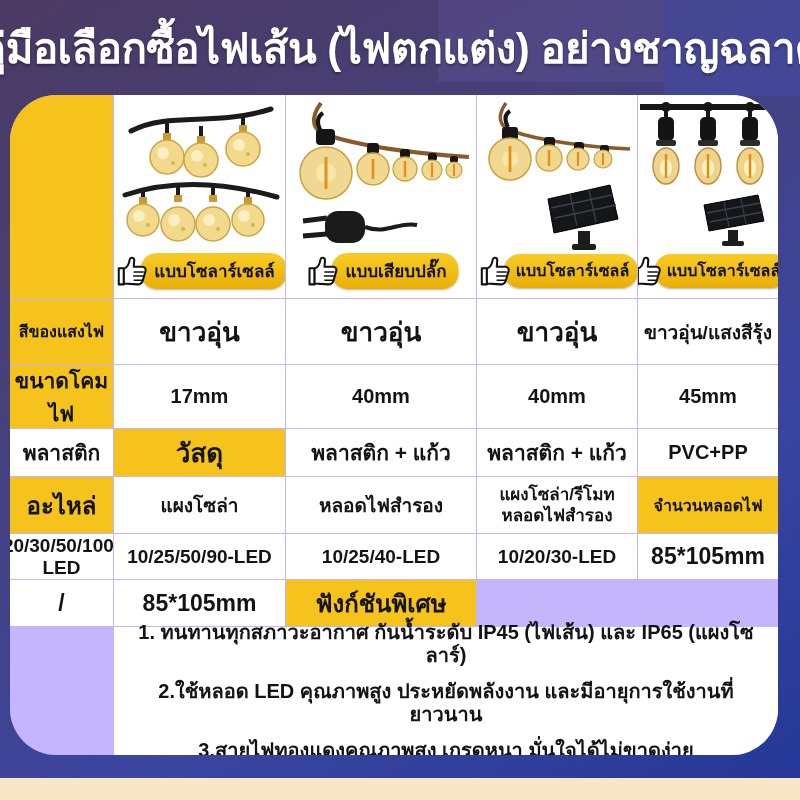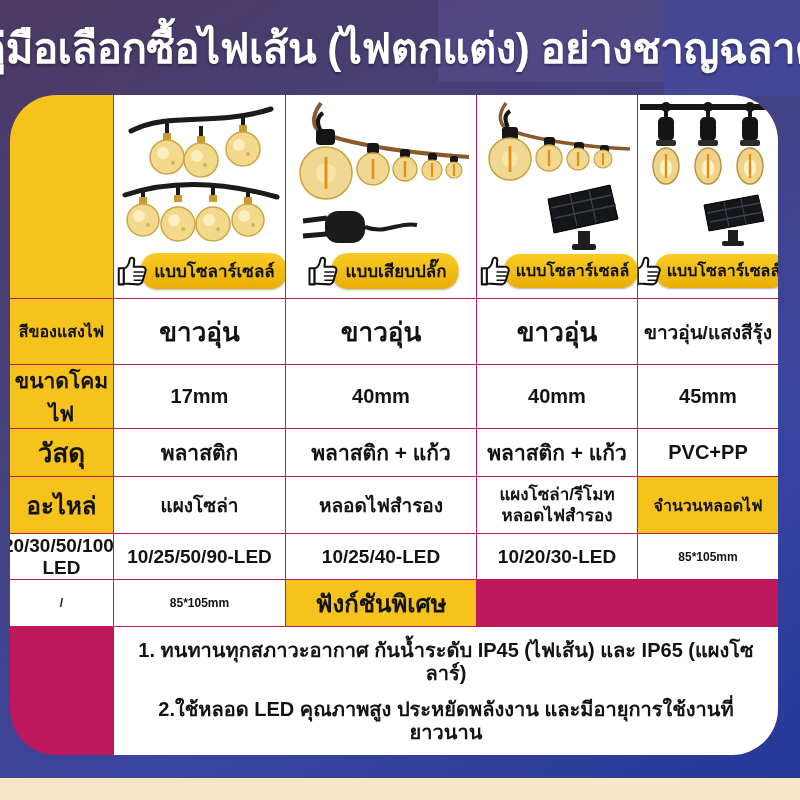--- a/index.html
+++ b/index.html
@@ -12,21 +12,21 @@
   .header{position:absolute;left:0;top:0;width:800px;height:96px;
     display:flex;align-items:center;justify-content:center;}
   .hdr-block1{position:absolute;left:438px;top:0;width:226px;height:82px;
     background:rgba(104,88,165,.30);}
   .hdr-block2{position:absolute;left:664px;top:0;width:136px;height:96px;
     background:rgba(70,90,210,.28);}
   .title{position:relative;z-index:2;color:#ffffff;font-size:42px;font-weight:800;
     letter-spacing:-.5px;text-shadow:0 2px 3px rgba(0,0,0,.35);white-space:nowrap;}
   
   .card{position:absolute;left:10px;top:95px;width:768px;height:660px;
-    border-radius:46px;overflow:hidden;background:#be185d;
+    border-radius:46px;overflow:hidden;background:#c4b5fd;
     display:grid;grid-template-columns:103px 171px 190px 160px 140px;
     grid-template-rows:203px 65px 63px 47px 56px 45px 46px 128px;gap:1px;}
   .cell{background:#ffffff;display:flex;align-items:center;justify-content:center;
     text-align:center;color:#131313;font-weight:bold;}
   .side{background:#f5c31b;}
   .prod{position:relative;background:#fff;overflow:hidden;}
   .pimg{position:absolute;top:2px;left:50%;transform:translateX(-50%);}
   
   .badge{position:absolute;bottom:9px;left:50%;transform:translateX(-50%);
     display:flex;align-items:center;white-space:nowrap;z-index:3;}
@@ -41,21 +41,21 @@
   .sb-6{font-size:15px;line-height:1.35;padding:0 6px}
   .sb-7{font-size:24px}
   
   .v-1{font-size:26px}.v-1.c4{font-size:19px}
   .v-2{font-size:20px}
   .v-3{font-size:21px}.v-3.c4{font-size:20px}
   .v-4{font-size:19px}
   .v-4.c3{font-size:17px;line-height:1.25;padding:0 6px}
   .v-4.c4{font-size:17px}
   .v-5{font-size:19px}
-  .v-6{font-size:12px}
+  .v-6{font-size:23px}
   .special{grid-column:2/6;display:flex;flex-direction:column;align-items:center;
     justify-content:center;gap:13px;font-size:20px;font-weight:800;padding:0 10px;}
   .special .line{line-height:1.15;}
   .bottom-strip{position:absolute;left:0;bottom:0;width:800px;height:22px;
     background:#f8e7c6;}
 </style>
 </head>
 <body>
 
 <div class="header">
@@ -255,22 +255,22 @@
   <div class="cell v-1 c2">ขาวอุ่น</div>
   <div class="cell v-1 c3">ขาวอุ่น</div>
   <div class="cell v-1 c4">ขาวอุ่น/แสงสีรุ้ง</div>
 
   <div class="cell side sb-2">ขนาดโคมไฟ</div>
   <div class="cell v-2 c1">17mm</div>
   <div class="cell v-2 c2">40mm</div>
   <div class="cell v-2 c3">40mm</div>
   <div class="cell v-2 c4">45mm</div>
 
+  <div class="cell v-3 c1">พลาสติก</div>
   <div class="cell side sb-3">วัสดุ</div>
-  <div class="cell v-3 c1">พลาสติก</div>
   <div class="cell v-3 c2">พลาสติก + แก้ว</div>
   <div class="cell v-3 c3">พลาสติก + แก้ว</div>
   <div class="cell v-3 c4">PVC+PP</div>
 
   <div class="cell side sb-4">อะไหล่</div>
   <div class="cell v-4 c1">แผงโซล่า</div>
   <div class="cell v-4 c2">หลอดไฟสำรอง</div>
   <div class="cell v-4 c3">แผงโซล่า/รีโมท หลอดไฟสำรอง</div>
 
   <div class="cell side sb-5">จำนวนหลอดไฟ</div>
@@ -280,17 +280,18 @@
   <div class="cell v-5 c4">10/20/30-LED</div>
 
   <div class="cell v-6 c1">85*105mm</div>
   <div class="cell v-6 c2">/</div>
   <div class="cell v-6 c3">85*105mm</div>
 
   <div class="cell side sb-7">ฟังก์ชันพิเศษ</div>
   <div class="cell special">
     <div class="line">1. ทนทานทุกสภาวะอากาศ กันน้ำระดับ IP45 (ไฟเส้น) และ IP65 (แผงโซลาร์)</div>
     <div class="line">2.ใช้หลอด LED คุณภาพสูง ประหยัดพลังงาน และมีอายุการใช้งานที่ยาวนาน</div>
+    <div class="line">3.สายไฟทองแดงคุณภาพสูง เกรดหนา มั่นใจได้ไม่ขาดง่าย</div>
   </div>
 
 </div>
 
 <div class="bottom-strip"></div>
 
 </body></html>

